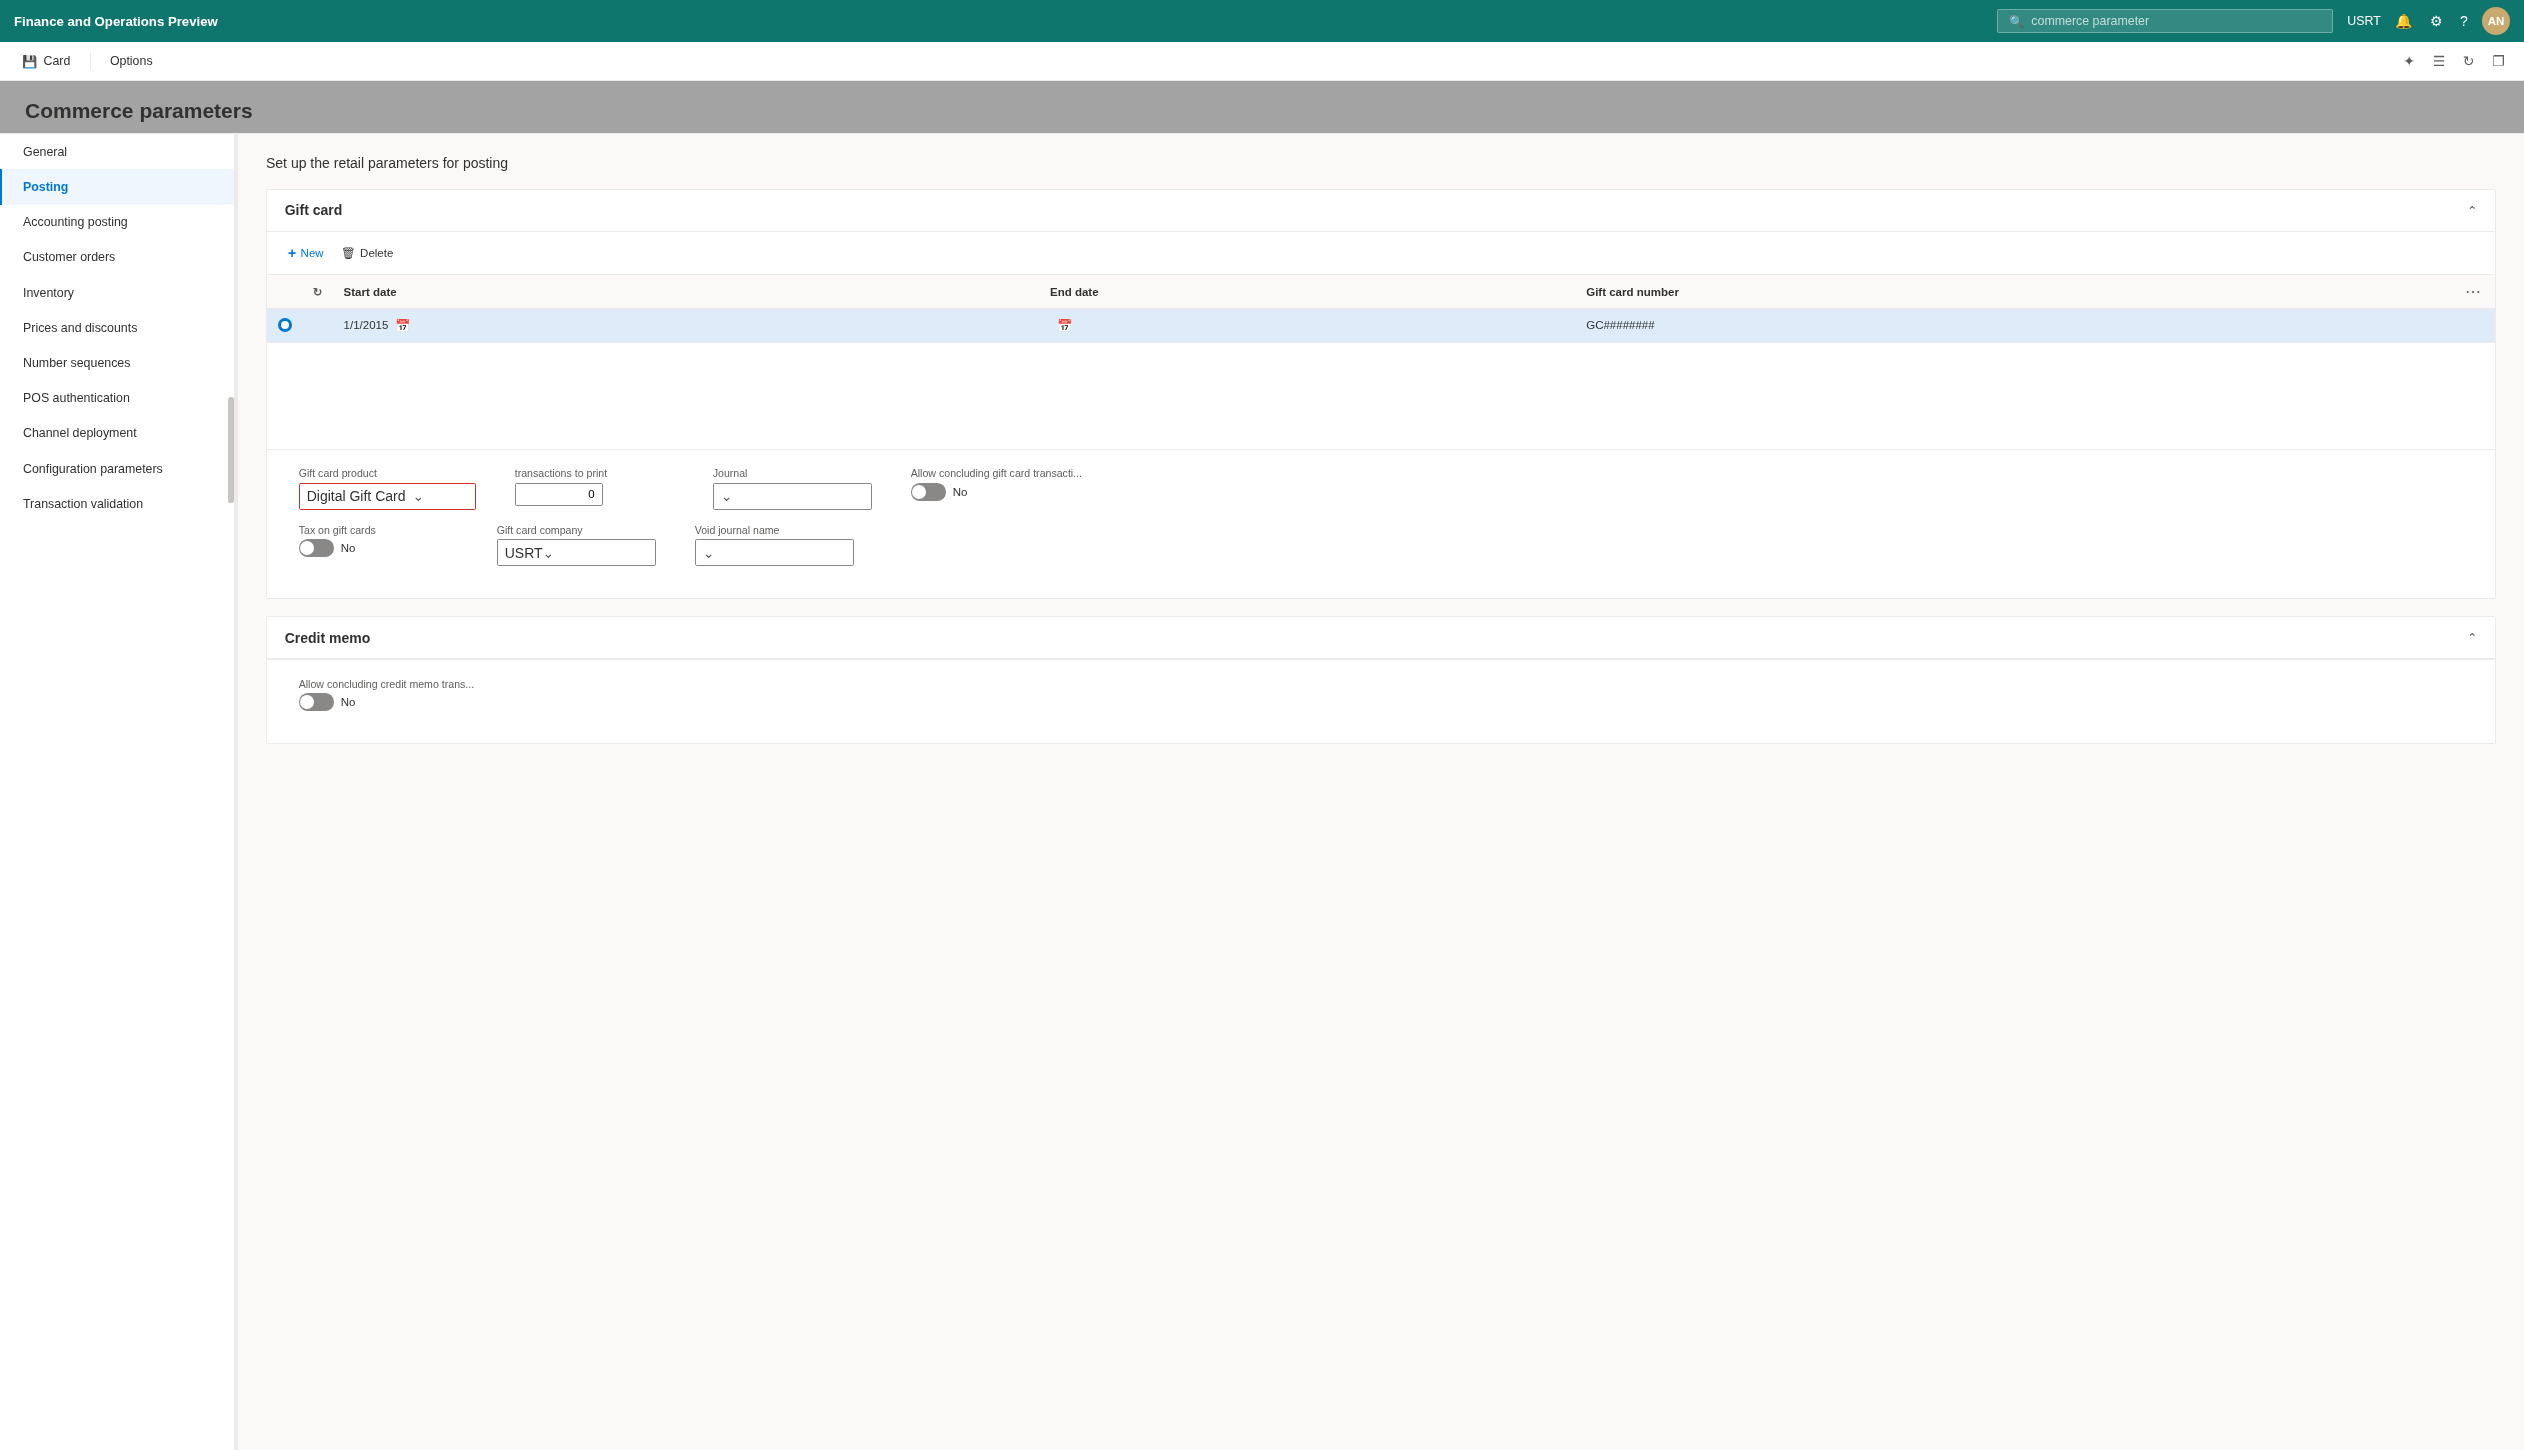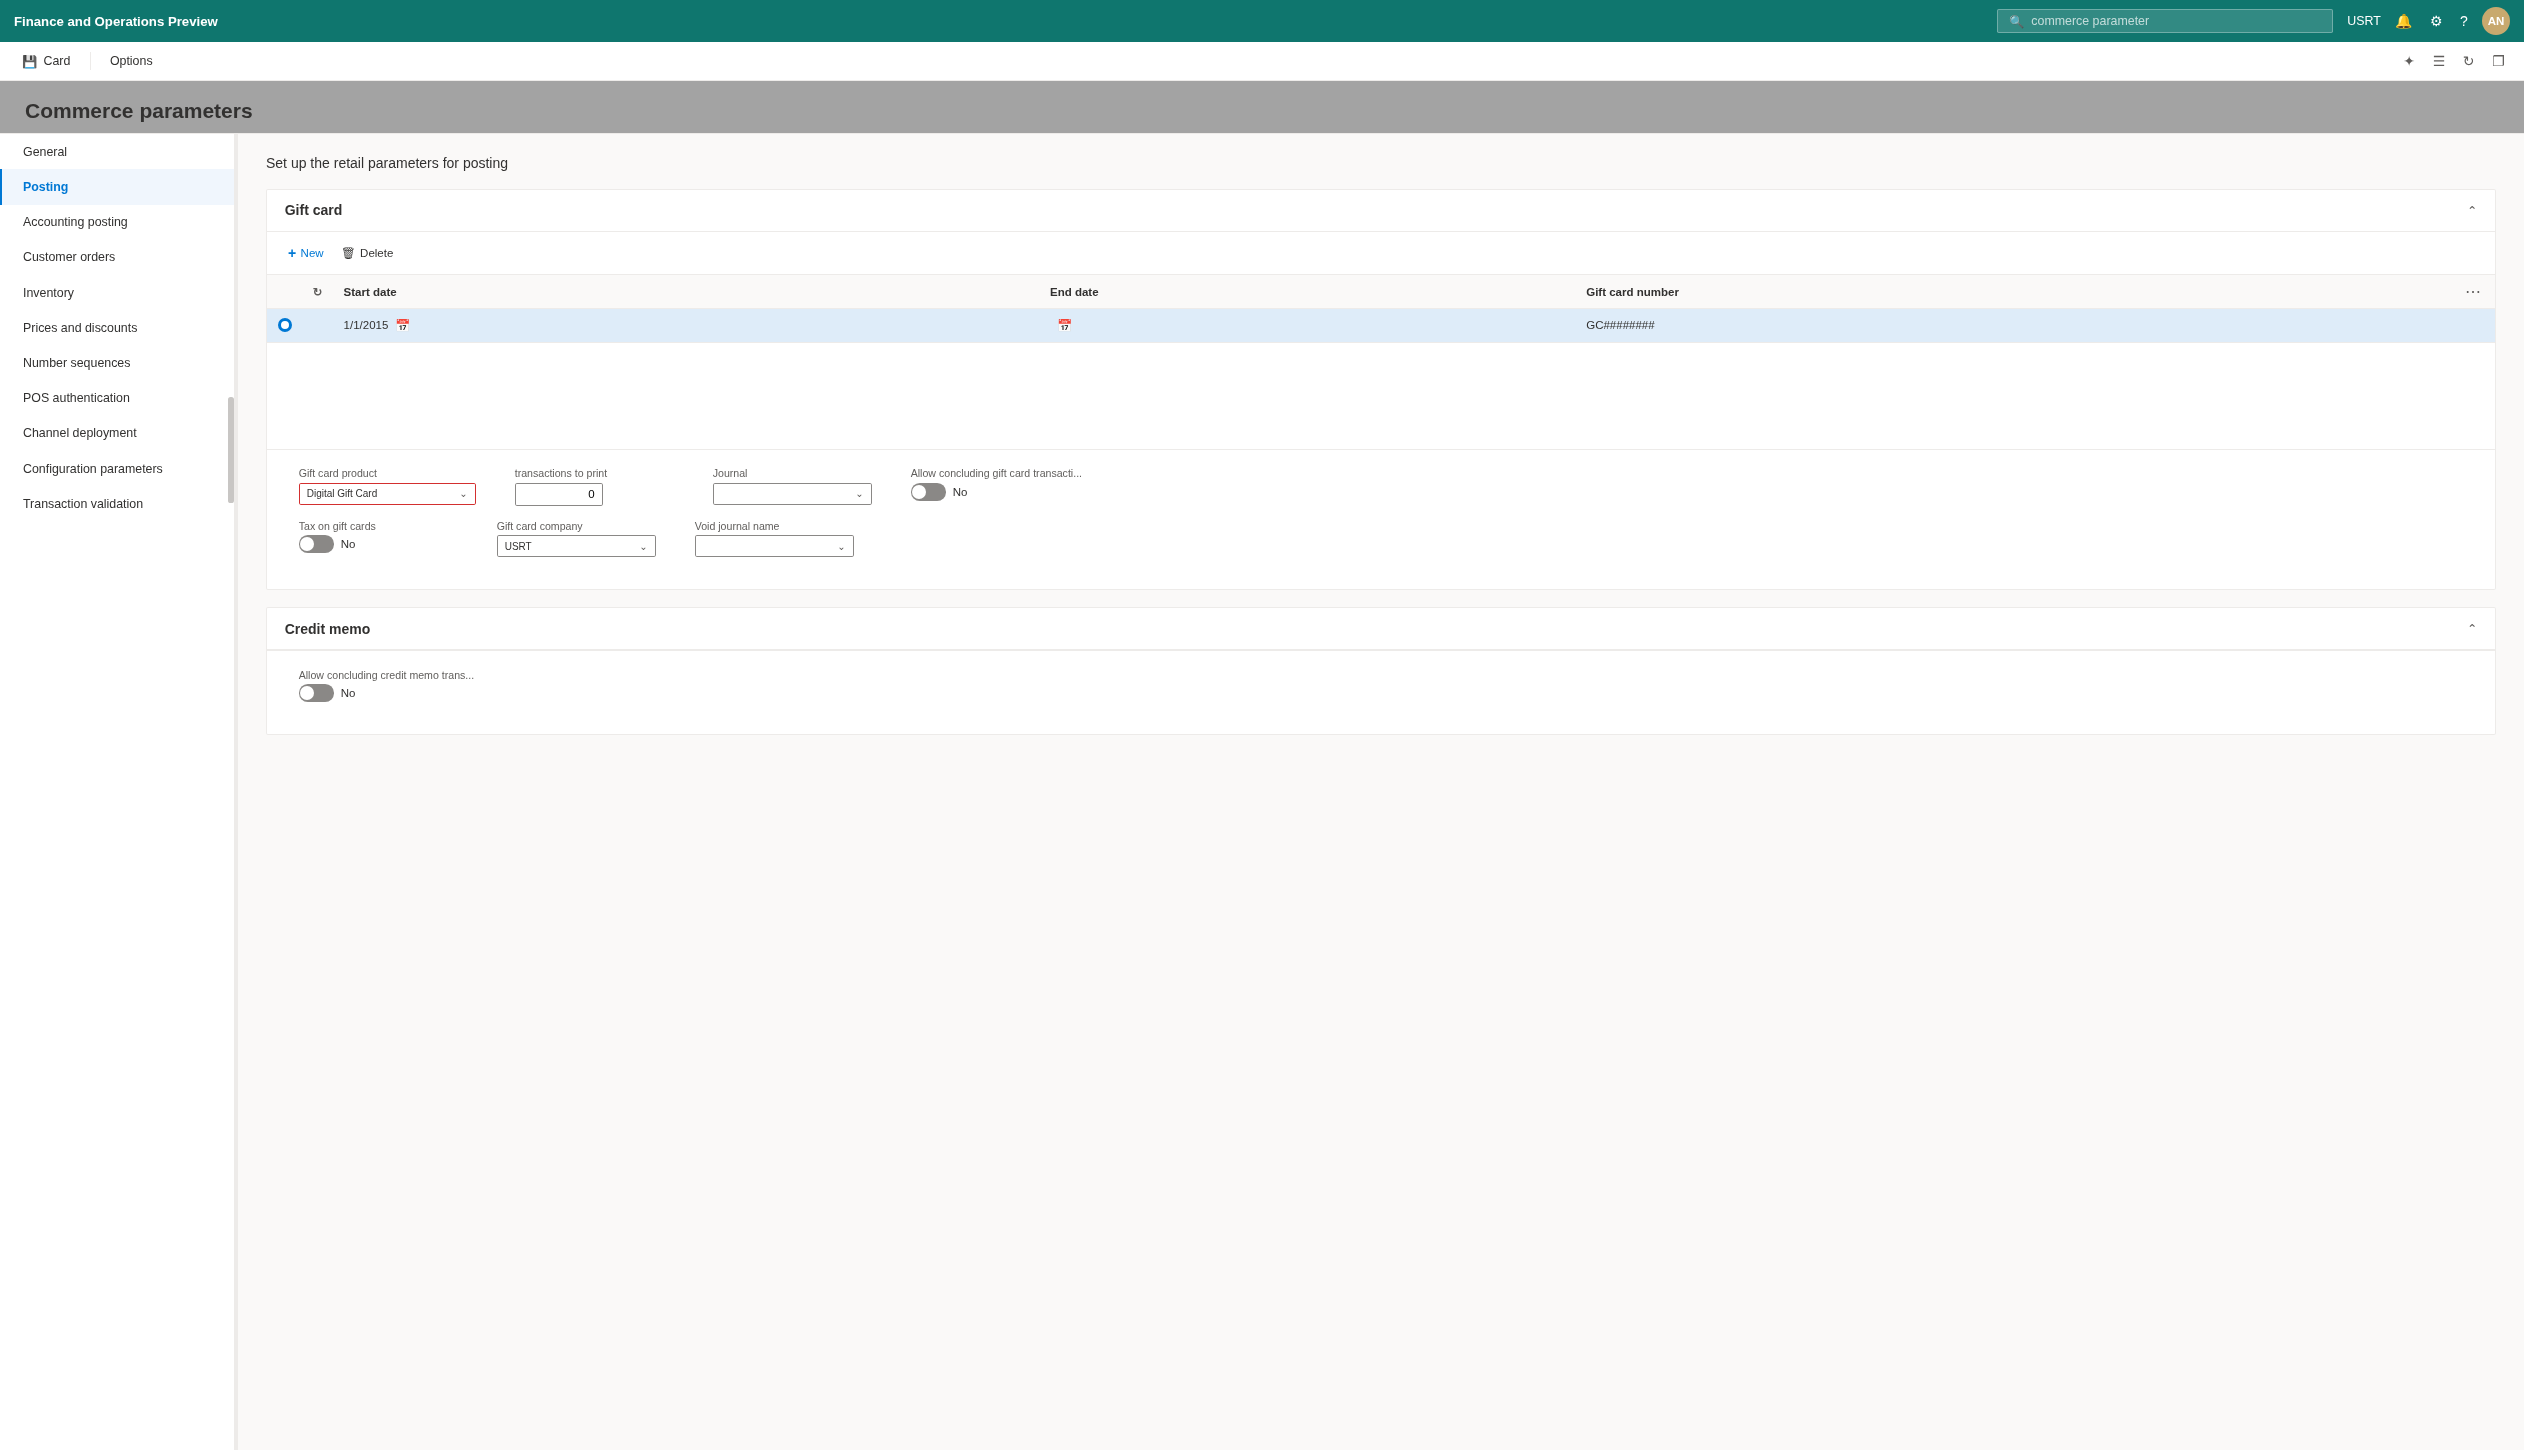--- a/index.html
+++ b/index.html
@@ -323,27 +323,27 @@
     }
     .form-label {
       font-size: 10.6px;
       color: #605e5c;
       font-weight: 400;
     }
     .form-select {
       border: 0.9px solid #8a8886;
       border-radius: 1.8px;
       padding: 4.4px 7px;
-      font-size: 10px;
+      font-size: 14px;
       background: white;
       cursor: pointer;
       min-width: 141px;
       display: flex;
       align-items: center;
-      justify-content: space-between;
+      justify-content: flex-start;
     }
     .form-select.highlighted {
       border: 1.8px solid #d32f2f;
       background: white;
     }
     .form-input {
       border: 0.9px solid #8a8886;
       border-radius: 1.8px;
       padding: 4.4px 7px;
       font-size: 11.5px;

